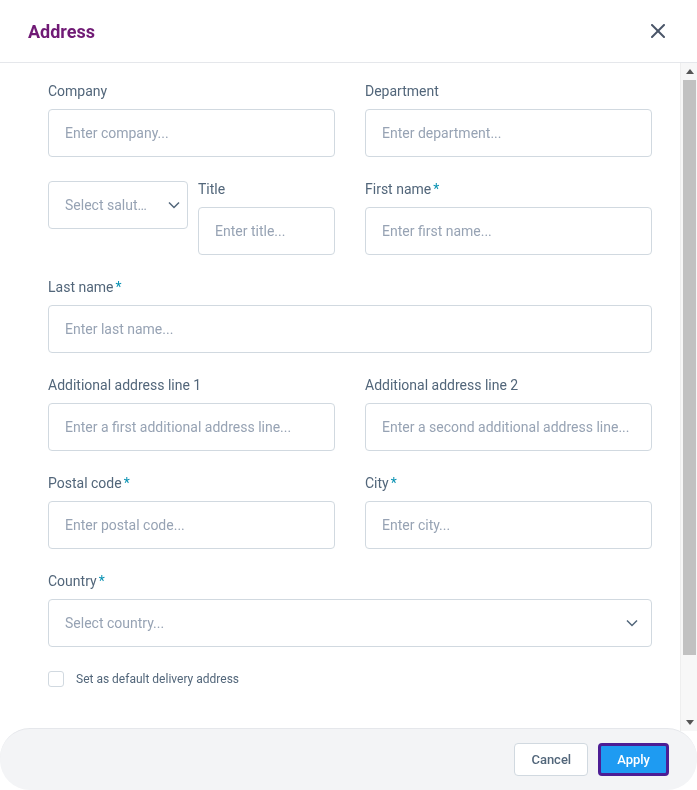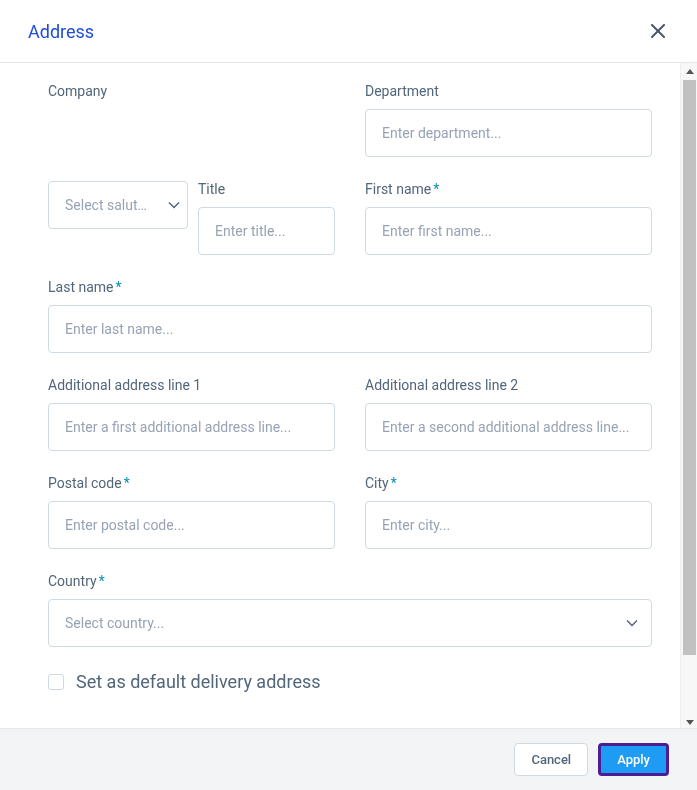--- a/index.html
+++ b/index.html
@@ -17,22 +17,22 @@
     }
     .modal-header {
       display: flex;
       justify-content: space-between;
       align-items: center;
       padding: 20px 28px 20px 28px;
       border-bottom: 1px solid #e5e7eb;
     }
     .modal-title {
       font-size: 18px;
-      font-weight: 400;
-      color: #1d4ed8;
+      font-weight: 700;
+      color: #701a75;
     }
     .close-icon {
       cursor: pointer;
       color: #4a5568;
       padding: 4px;
       display: flex;
       align-items: center;
       justify-content: center;
     }
     .content-wrapper {
@@ -159,36 +159,37 @@
     .checkbox-box {
       width: 16px;
       height: 16px;
       border: 1px solid #d1d9e0;
       border-radius: 3px;
       margin-right: 12px;
       cursor: pointer;
       flex-shrink: 0;
     }
     .checkbox-label {
-      font-size: 18px;
+      font-size: 12px;
       color: #52667a;
     }
     .modal-footer {
       position: absolute;
       bottom: 0;
       left: 0;
       right: 0;
       height: 62px;
       background: #f3f4f6;
       border-top: 1px solid #e5e7eb;
       display: flex;
       justify-content: flex-end;
       align-items: center;
       padding: 0 28px;
       gap: 10px;
+      border-radius: 30px;
     }
     .btn {
       height: 33px;
       padding: 0 16px;
       border-radius: 4px;
       font-size: 13px;
       font-weight: 500;
       cursor: pointer;
       font-family: inherit;
     }
@@ -215,20 +216,21 @@
     </svg>
   </div>
 </div>
 
 <div class="content-wrapper">
   <div class="form-body">
 
     <div class="form-row">
       <div class="form-col">
         <label class="field-label"><span>Company</span></label>
+        <input class="input-control" type="text" placeholder="Enter company..." style="">
       </div>
       <div class="form-col">
         <label class="field-label"><span>Department</span></label>
         <input class="input-control" type="text" placeholder="Enter department..." style="">
       </div>
     </div>
 
     <div class="form-row">
       <div class="form-col sal-title-group">
         <div class="sal-col">

